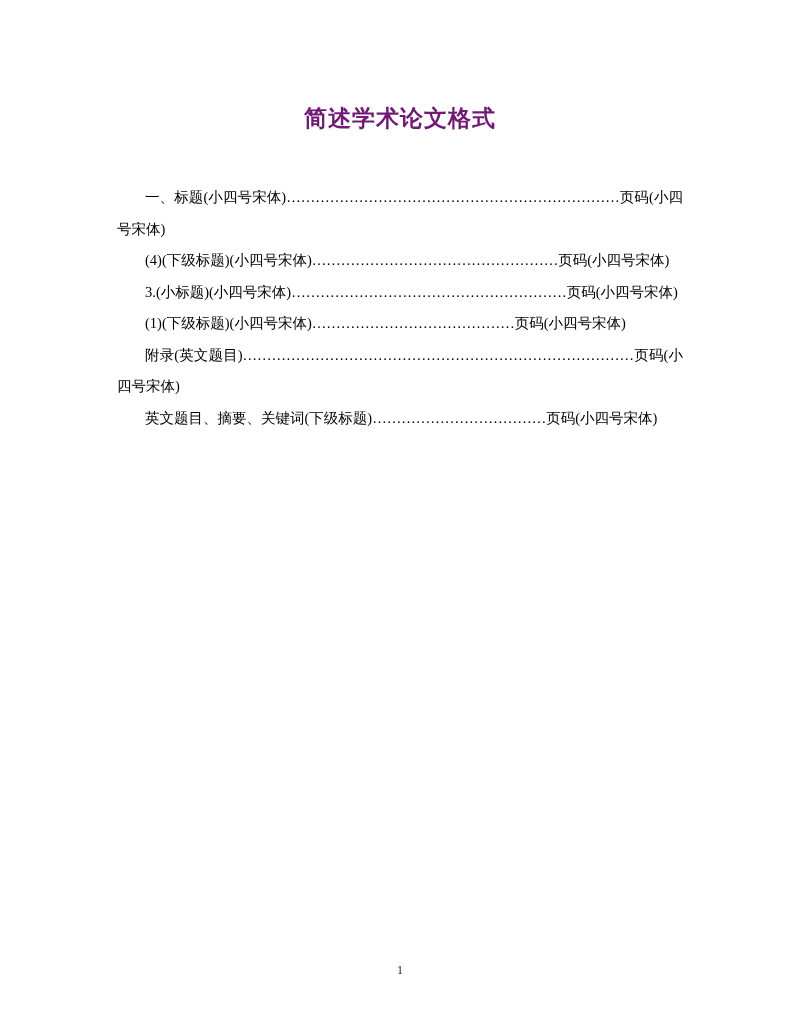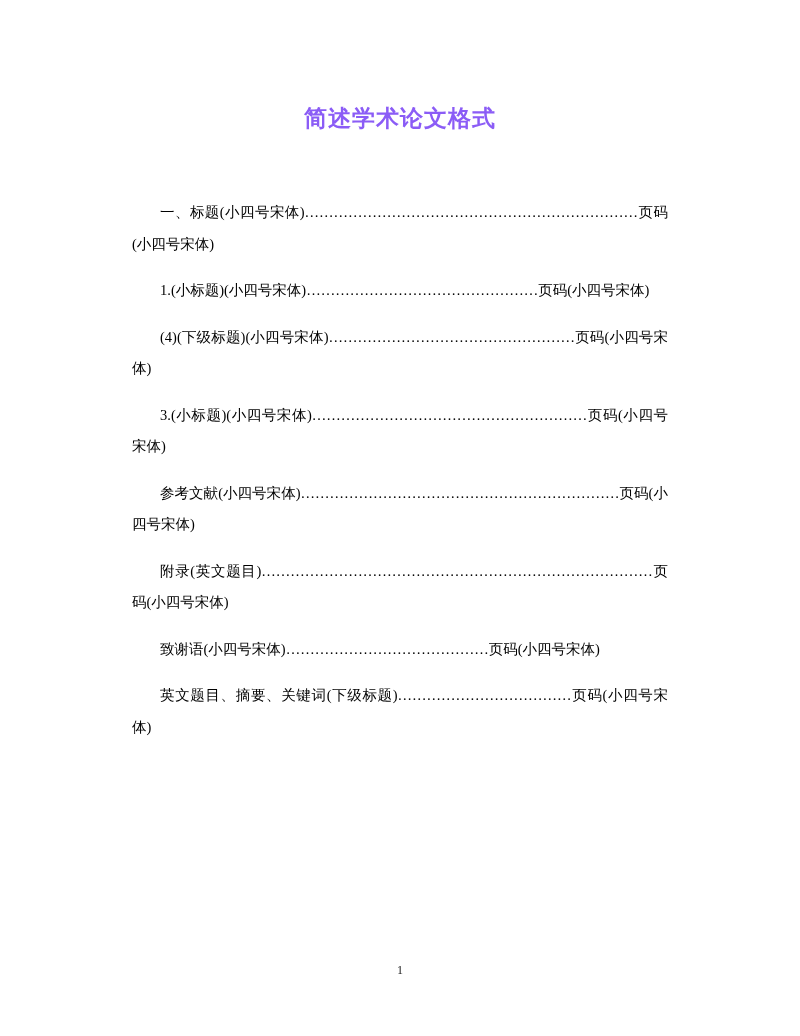--- a/index.html
+++ b/index.html
@@ -15,39 +15,39 @@
     position: relative;
     width: 800px;
     height: 1036px;
     margin: 0 auto;
     background: #ffffff;
     box-sizing: border-box;
     overflow: hidden;
   }
   .doc-title {
     text-align: center;
-    color: #8b5cf6;
+    color: #701a75;
     font-size: 23px;
     font-weight: bold;
     letter-spacing: 1px;
     margin: 0;
     padding-top: 103px;
     font-family: "Liberation Sans", "DejaVu Sans", sans-serif;
   }
   .body-block {
     margin: 0 auto;
     padding-top: 48px;
     width: 566px;
   }
   .toc-line {
     font-size: 14.5px;
     line-height: 31.5px;
     text-align: justify;
     text-justify: inter-ideograph;
-    margin: 15px;
+    margin: 0;
     word-break: break-all;
     font-family: "Liberation Serif", "DejaVu Serif", serif;
   }
   .toc-line.indent {
     text-indent: 28px;
   }
   .page-number {
     position: absolute;
     left: 0;
     right: 0;
@@ -60,24 +60,22 @@
 </style>
 </head>
 <body>
 
 <div class="page">
 
   <h1 class="doc-title">简述学术论文格式</h1>
 
   <div class="body-block">
     <p class="toc-line indent">一、标题(小四号宋体)……………………………………………………………页码(小四号宋体)</p>
-    <p class="toc-line indent">1.(小标题)(小四号宋体)…………………………………………页码(小四号宋体)</p>
     <p class="toc-line indent">(4)(下级标题)(小四号宋体)……………………………………………页码(小四号宋体)</p>
     <p class="toc-line indent">3.(小标题)(小四号宋体)…………………………………………………页码(小四号宋体)</p>
-    <p class="toc-line indent">参考文献(小四号宋体)…………………………………………………………页码(小四号宋体)</p>
+    <p class="toc-line indent">(1)(下级标题)(小四号宋体)……………………………………页码(小四号宋体)</p>
     <p class="toc-line indent">附录(英文题目)………………………………………………………………………页码(小四号宋体)</p>
-    <p class="toc-line indent">致谢语(小四号宋体)……………………………………页码(小四号宋体)</p>
     <p class="toc-line indent">英文题目、摘要、关键词(下级标题)………………………………页码(小四号宋体)</p>
   </div>
 
   <div class="page-number">1</div>
 
 </div>
 
 </body></html>

